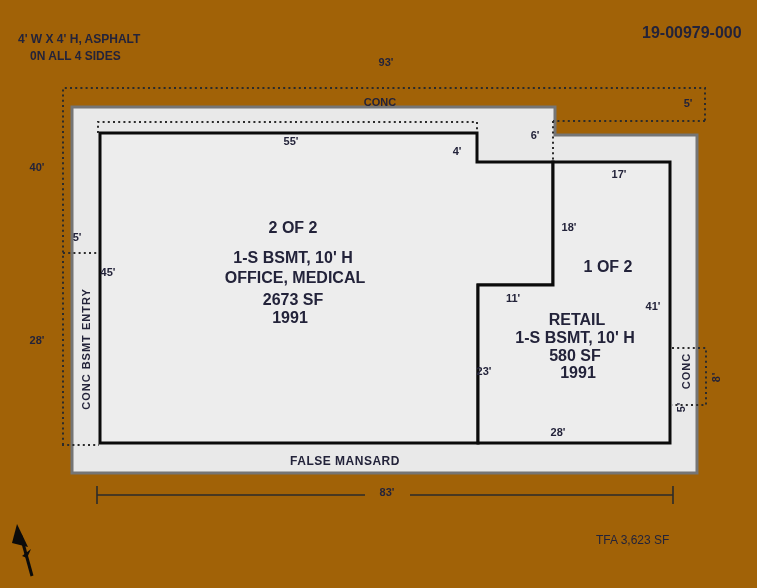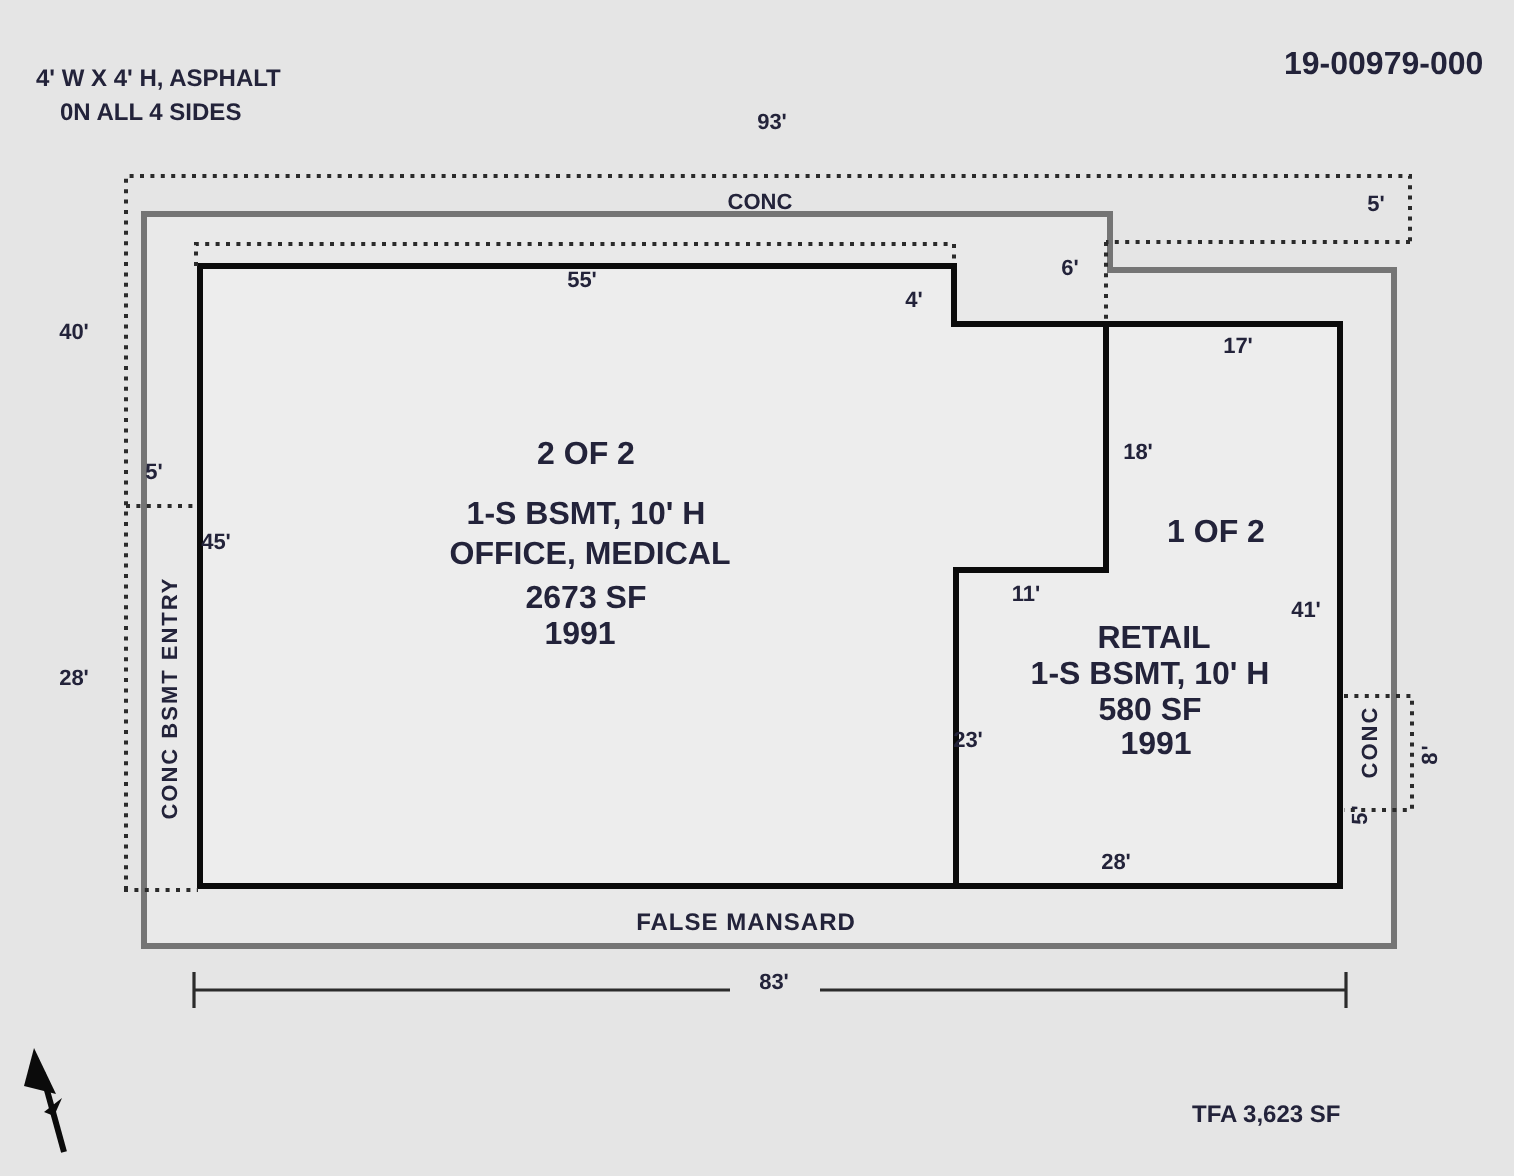--- a/index.html
+++ b/index.html
@@ -1,33 +1,33 @@
 <!DOCTYPE html>
 <html><head>
 <meta charset="utf-8">
 <style>
   html,body{margin:0;padding:0;background:#ffffff;}
   #stage{
-    position:relative;width:757px;height:588px;background:#e5e5e5;overflow:hidden;
+    position:relative;width:757px;height:588px;background:#a16207;overflow:hidden;
     font-family:"Liberation Sans","DejaVu Sans",sans-serif;
     color:var(--text,#23233a);
   }
   #linework{position:absolute;left:0;top:0;}
   .lbl{
     position:absolute;white-space:nowrap;
     font-size:11px;font-weight:700;line-height:1.15;
     transform:translate(-50%,-50%);
   }
   .big{font-size:16px;}
   .rot{transform:translate(-50%,-50%) rotate(-90deg);letter-spacing:1px;}  
   .note{position:absolute;left:18px;top:31px;font-size:12px;font-weight:700;line-height:1.45;}
   .note .ind{margin-left:12px;}
   .parcel{position:absolute;left:642px;top:24px;font-size:16px;font-weight:700;transform:none;}
-  .tfa{position:absolute;left:596px;top:533px;font-size:12px;font-weight:700;transform:none;margin-top:17px;}
-  .mansard{letter-spacing:.5px;font-size:12px;margin-left:28px;}
+  .tfa{position:absolute;left:596px;top:533px;font-size:12px;font-weight:400;transform:none;}
+  .mansard{letter-spacing:.5px;font-size:12px;}
 </style>
 </head>
 <body>
 
 <div id="stage" style="--text: #23233a;">
 
   <svg id="linework" width="757" height="588" viewBox="0 0 757 588">
 
     <path d="M72,107 L555,107 L555,135 L697,135 L697,473 L72,473 Z" fill="#e9e9e9" stroke="#757575" stroke-width="3"></path>
 

